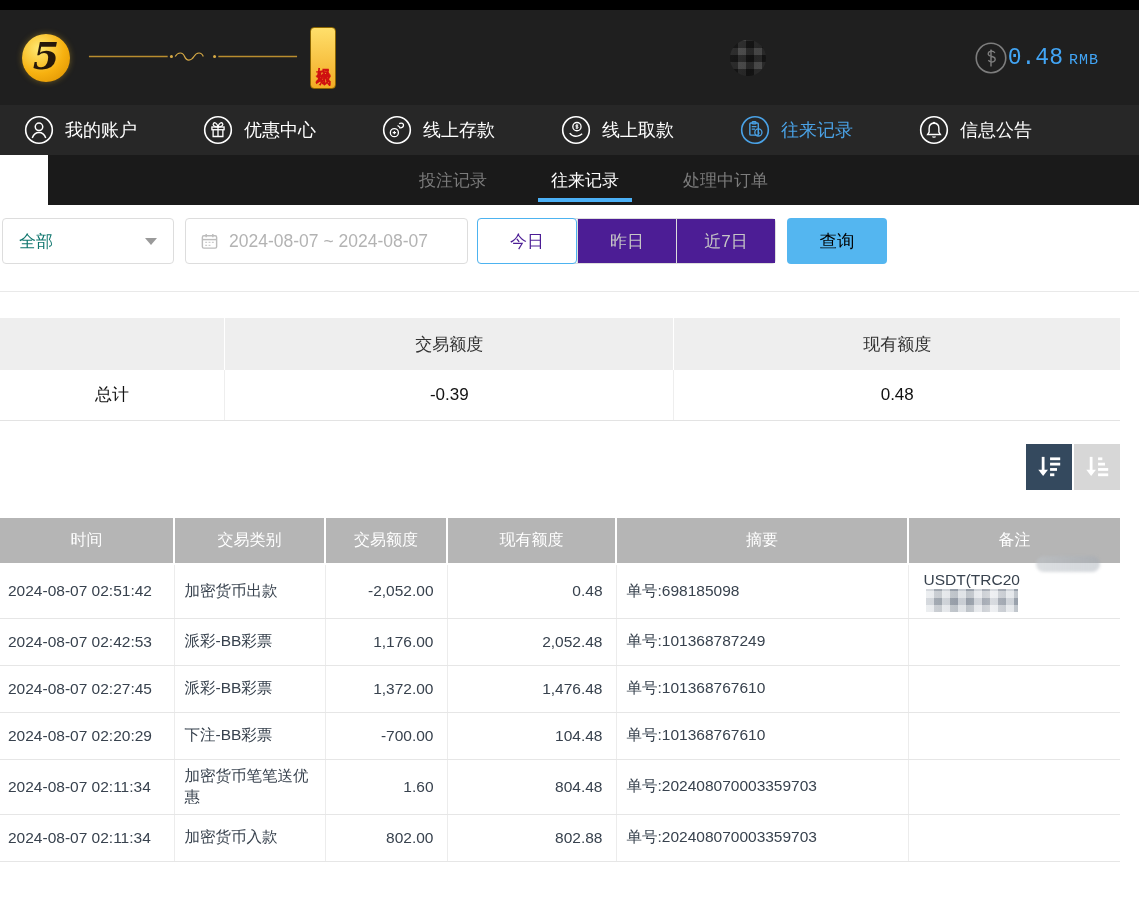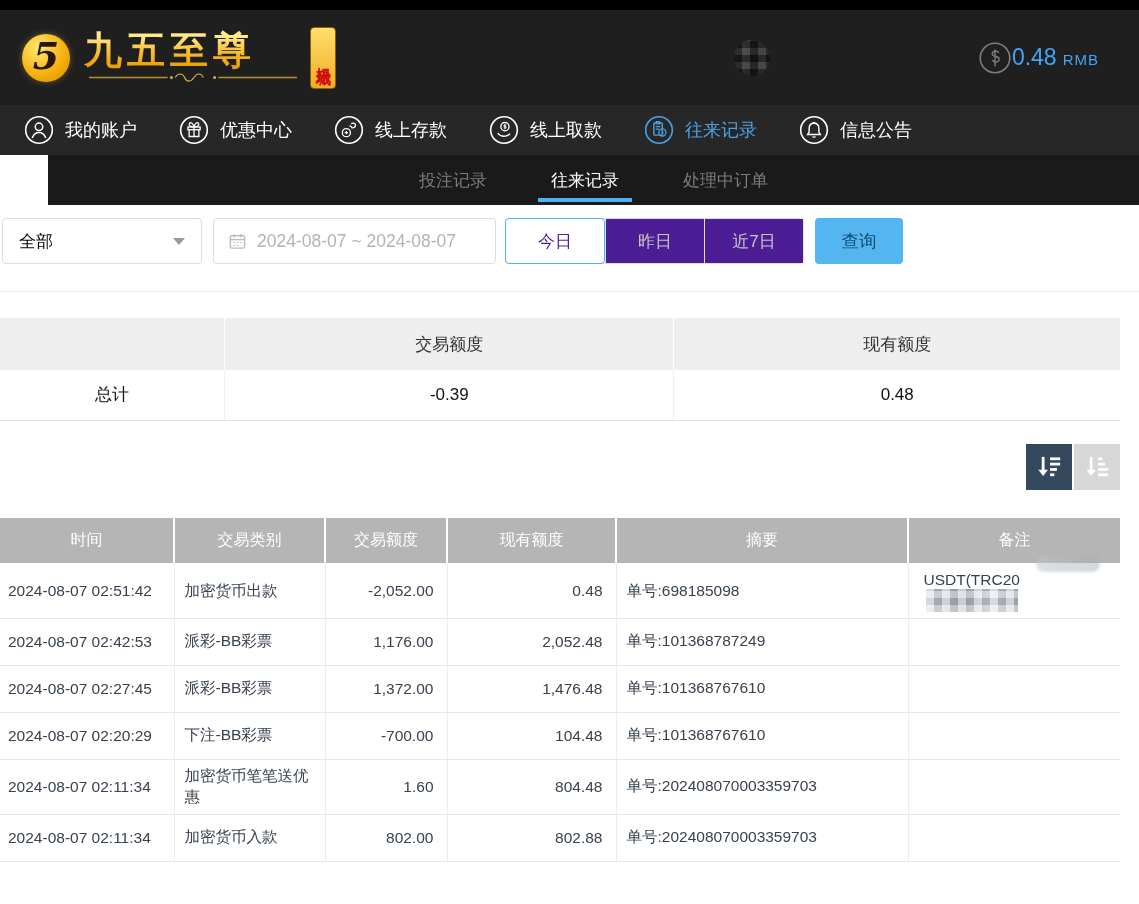--- a/index.html
+++ b/index.html
@@ -49,51 +49,51 @@
       repeating-linear-gradient(0deg, rgba(0,0,0,.3) 0 7px, rgba(120,120,120,.25) 7px 14px),
       linear-gradient(120deg,#3a3a3a,#262626 60%,#303030);
   }
   .username-redacted {
     width:132px; height:28px; border-radius:2px;
     background:
       repeating-linear-gradient(90deg, rgba(0,0,0,.30) 0 9px, rgba(255,255,255,.08) 9px 18px),
       repeating-linear-gradient(0deg, rgba(0,0,0,.25) 0 7px, rgba(90,140,190,.28) 7px 14px),
       linear-gradient(90deg,#2c4archive 0,#2c4a66 0%,#44719a 25%,#2b415c 50%,#4a7aa6 75%,#32506e 100%);
   }
-  .balance-chip { display:flex; align-items:center; gap:0; }
+  .balance-chip { display:flex; align-items:center; gap:0;font-family:Liberation Mono, monospace; }
   .coin-icon { width:34px; height:34px; display:block; }
   .balance-amount { color:#42a5f5; font-size:23px; }
   .balance-currency { color:#42a5f5; font-size:15px; margin-left:6px; letter-spacing:1px; }
   
   .main-nav {
     height:50px; background:#272727; display:flex; align-items:center;
-    padding-left:24px; gap:42px;
+    padding-left:24px; gap:66px;
   }
   .nav-item { display:flex; align-items:center; gap:11px; color:#fff; cursor:pointer; }
   .nav-item.active { color:#4aa2e6; }
   .nav-icon { width:30px; height:30px; display:block; }
   .nav-icon svg { width:30px; height:30px; display:block; }
   .nav-label { font-size:18px; }
   
   .subtab-bar {
     height:50px; background:#1a1a1a; display:flex; align-items:flex-end;
     justify-content:center; gap:38px;margin-left:48px;
   }
   .subtab { position:relative; height:50px; display:flex; align-items:center;
     padding:0 13px; font-size:17px; color:#7c7c7c; cursor:pointer; }
   .subtab.active { color:#fff; }
   .subtab.active::after {
     content:""; position:absolute; left:0; right:0; bottom:3px; height:4px; background:#4cb1f7;
   }
   
   .filter-bar { display:flex; align-items:center; margin:13px 0 0 2px; }
   .select-box {
-    width:200px; height:46px; border:1px solid #ddd; border-radius:4px;
+    width:172px; height:46px; border:1px solid #ddd; border-radius:4px;
     display:flex; align-items:center; justify-content:space-between;
-    padding:0 16px; color:#000000; font-size:17px; background:#fff; cursor:pointer;
+    padding:0 16px; color:#0f766e; font-size:17px; background:#fff; cursor:pointer;
   }
   .caret-down { width:0; height:0; border-left:6px solid transparent;
     border-right:6px solid transparent; border-top:7px solid #9a9a9a; }
   .date-box {
     width:283px; height:46px; border:1px solid #ddd; border-radius:4px; margin-left:11px;
     display:flex; align-items:center; gap:10px; padding:0 14px;
     color:#b3b3b3; font-size:17.5px; background:#fff; cursor:pointer;
   }
   .date-box svg { width:19px; height:19px; }
   .quick-group { display:flex; margin-left:9px; border:1px solid #ddd; border-radius:4px; }
@@ -101,22 +101,22 @@
     width:99px; height:44px; background:#4c1d95; border:none; border-left:1px solid #ddd;
     color:#c6c6c6; font-size:17px; cursor:pointer;
     font-family:"Liberation Sans","DejaVu Sans",sans-serif;
   }
   .quick-btn:first-child { border-left:none; }
   .quick-btn.active {
     color:#4c1d95; border:1px solid #4db3f0; border-radius:4px; margin:-1px 0 -1px -1px;
     width:100px; height:46px; background:#fff;
   }
   .search-btn {
-    width:88px; height:46px; margin-left:11px; border:none; border-radius:4px;
-    background:#54b6f0; color:#0c4a6e; font-size:17.5px; cursor:pointer;
+    width:100px; height:46px; margin-left:11px; border:none; border-radius:4px;
+    background:#54b6f0; color:#000000; font-size:17.5px; cursor:pointer;
     font-family:"Liberation Sans","DejaVu Sans",sans-serif;
   }
   .divider { border:none; border-top:1px solid #e9e9e9; margin-top:27px; }
   
   .summary-table { width:1120px; border-collapse:collapse; margin-top:26px; }
   .summary-table th {
     background:#eee; height:52px; font-weight:400; font-size:17px; color:#333;
     border-left:1px solid #fff; text-align:center;
   }
   .summary-table th:first-child { border-left:none; }
@@ -170,21 +170,20 @@
 <body>
 
 <div class="top-strip"></div>
 
 <header class="site-header">
   <div class="logo-block">
     <div class="logo-circle">
       <span>5</span>
     </div>
     <div class="brand-wrap">
-      <div class="brand-name">九五至尊</div>
       <svg class="brand-flourish" viewBox="0 0 230 16" width="218" height="15">
         <path d="M4 8h84" stroke="#b98d2f" stroke-width="1.4"></path>
         <path d="M142 8h84" stroke="#b98d2f" stroke-width="1.4"></path>
         <path d="M96 8c3-5 8-5 10 0s7 5 10 0 8-5 10 0" fill="none" stroke="#d8ab46" stroke-width="1.3"></path>
         <circle cx="92" cy="8" r="1.6" fill="#d8ab46"></circle>
           <circle cx="138" cy="8" r="1.6" fill="#d8ab46"></circle>
       </svg>
     </div>
     <div class="brand-badge">娱乐城</div>
   </div>

